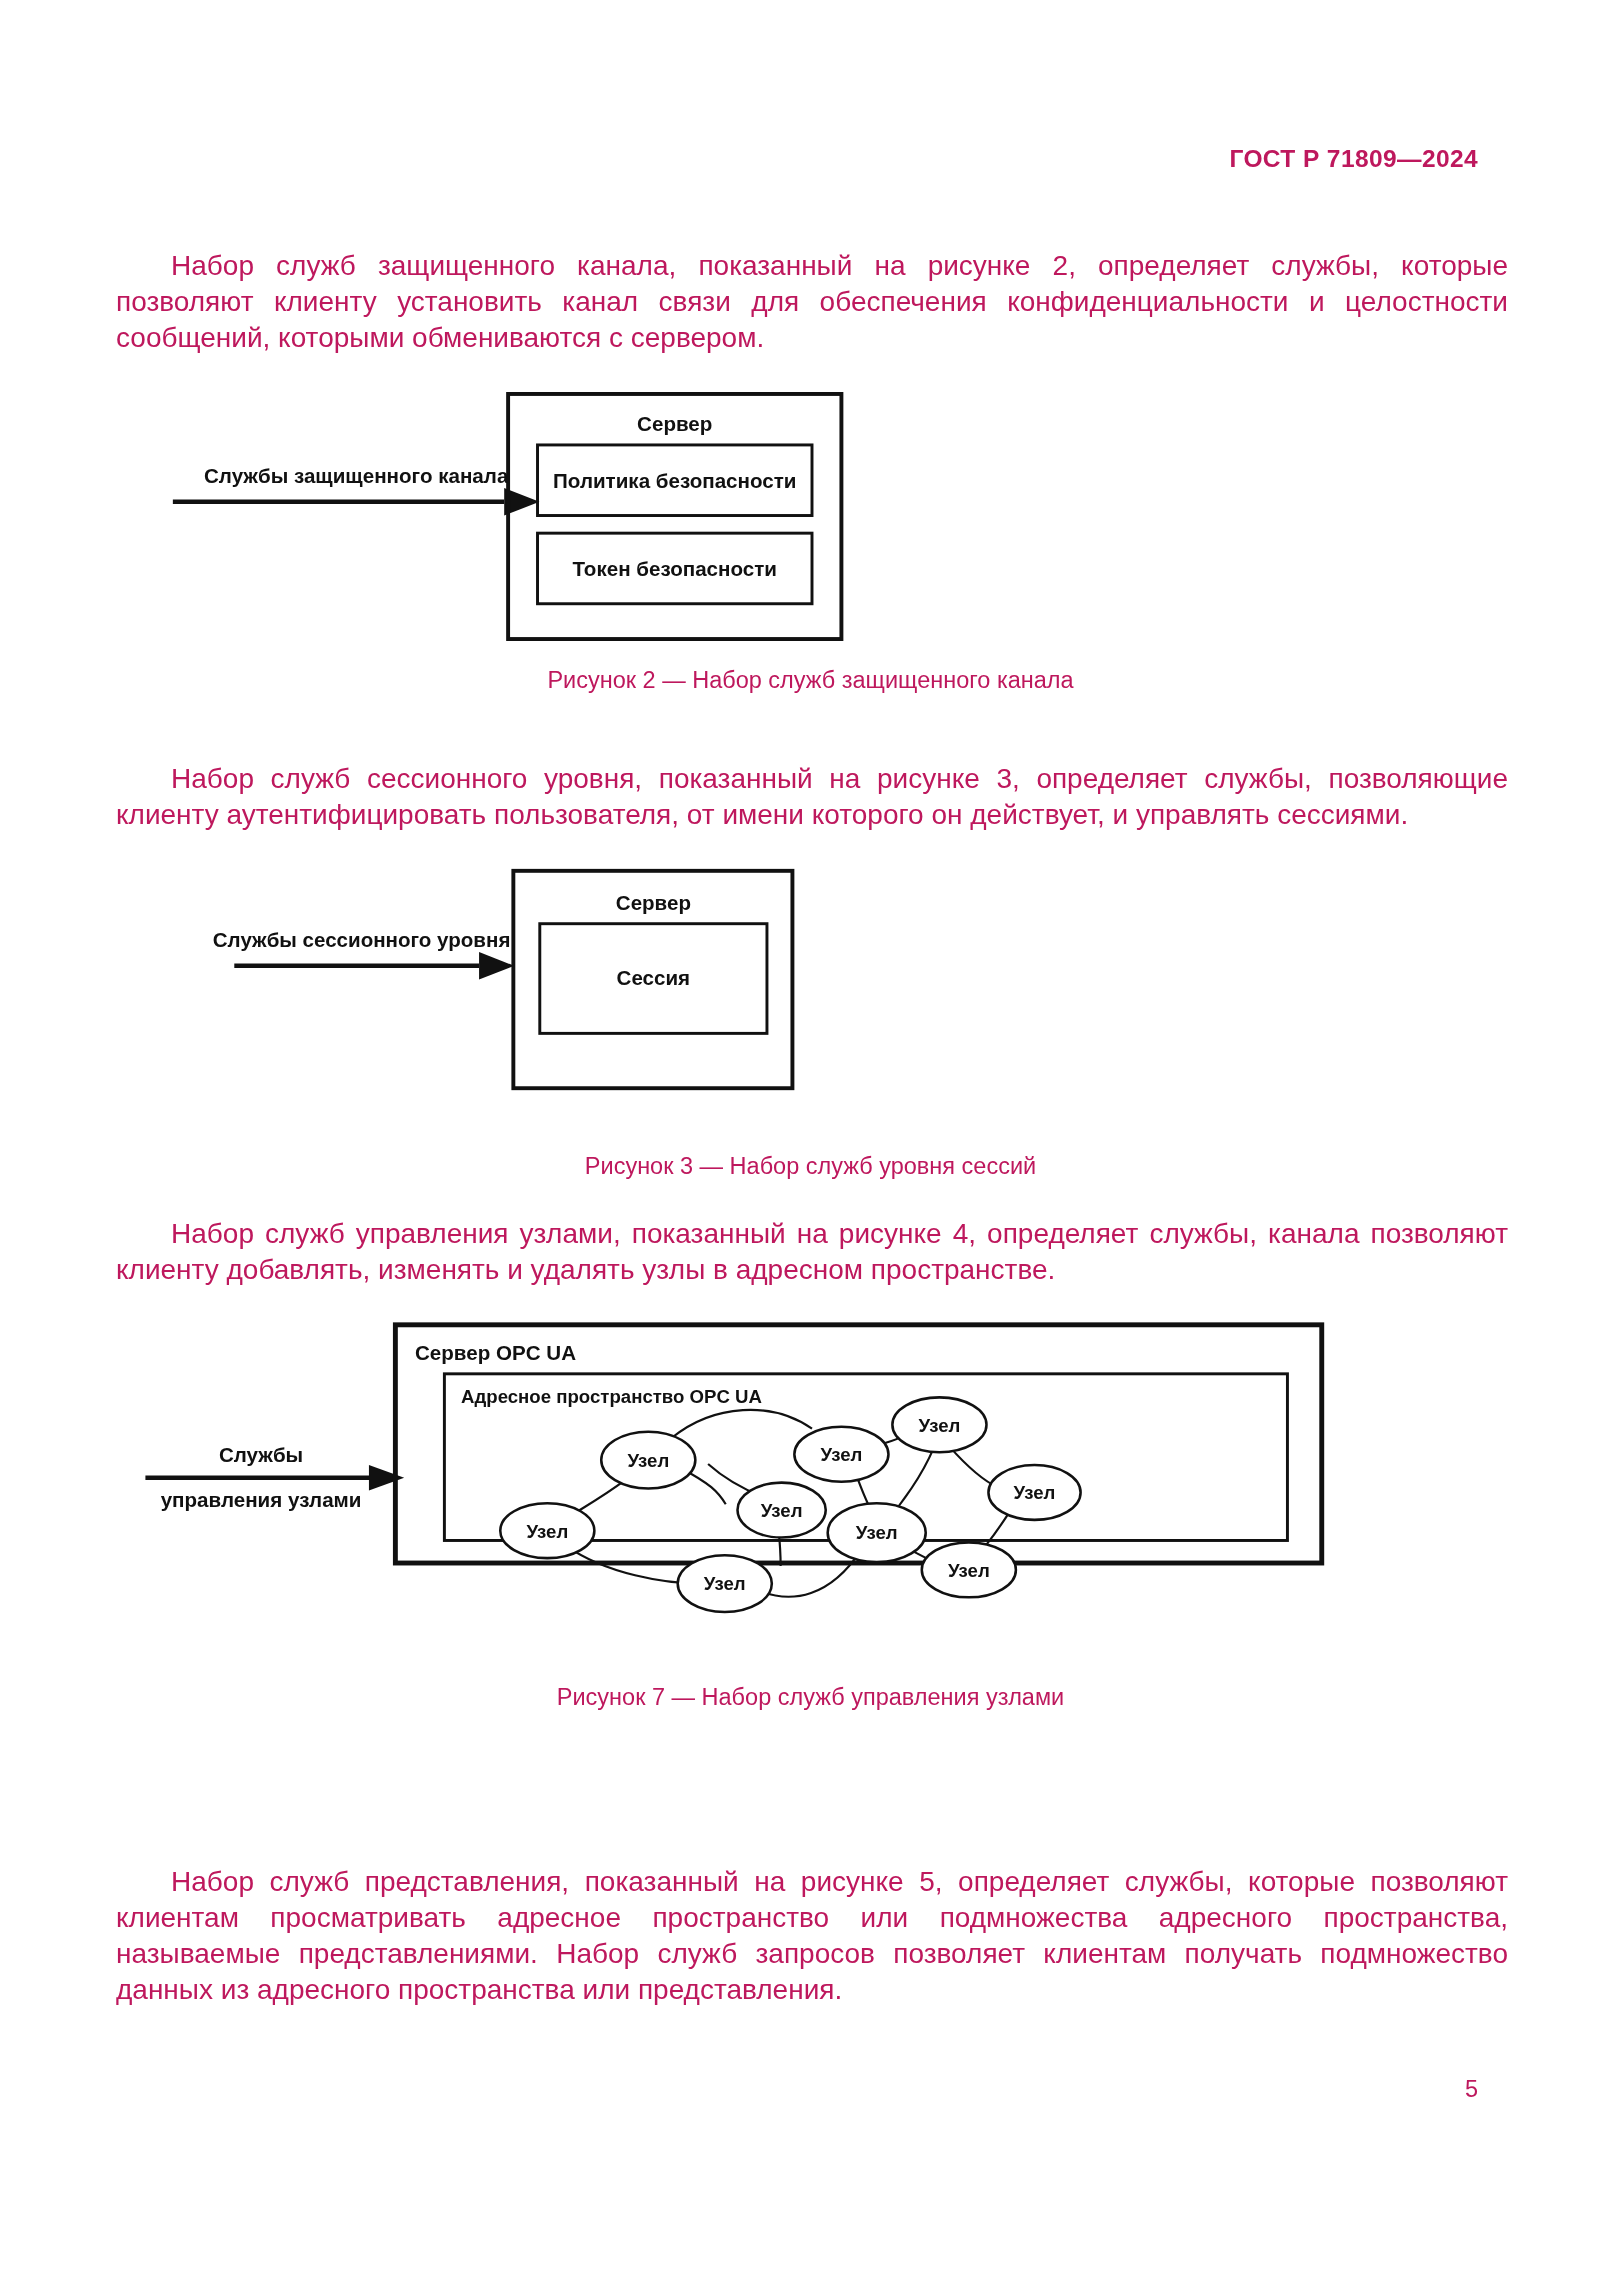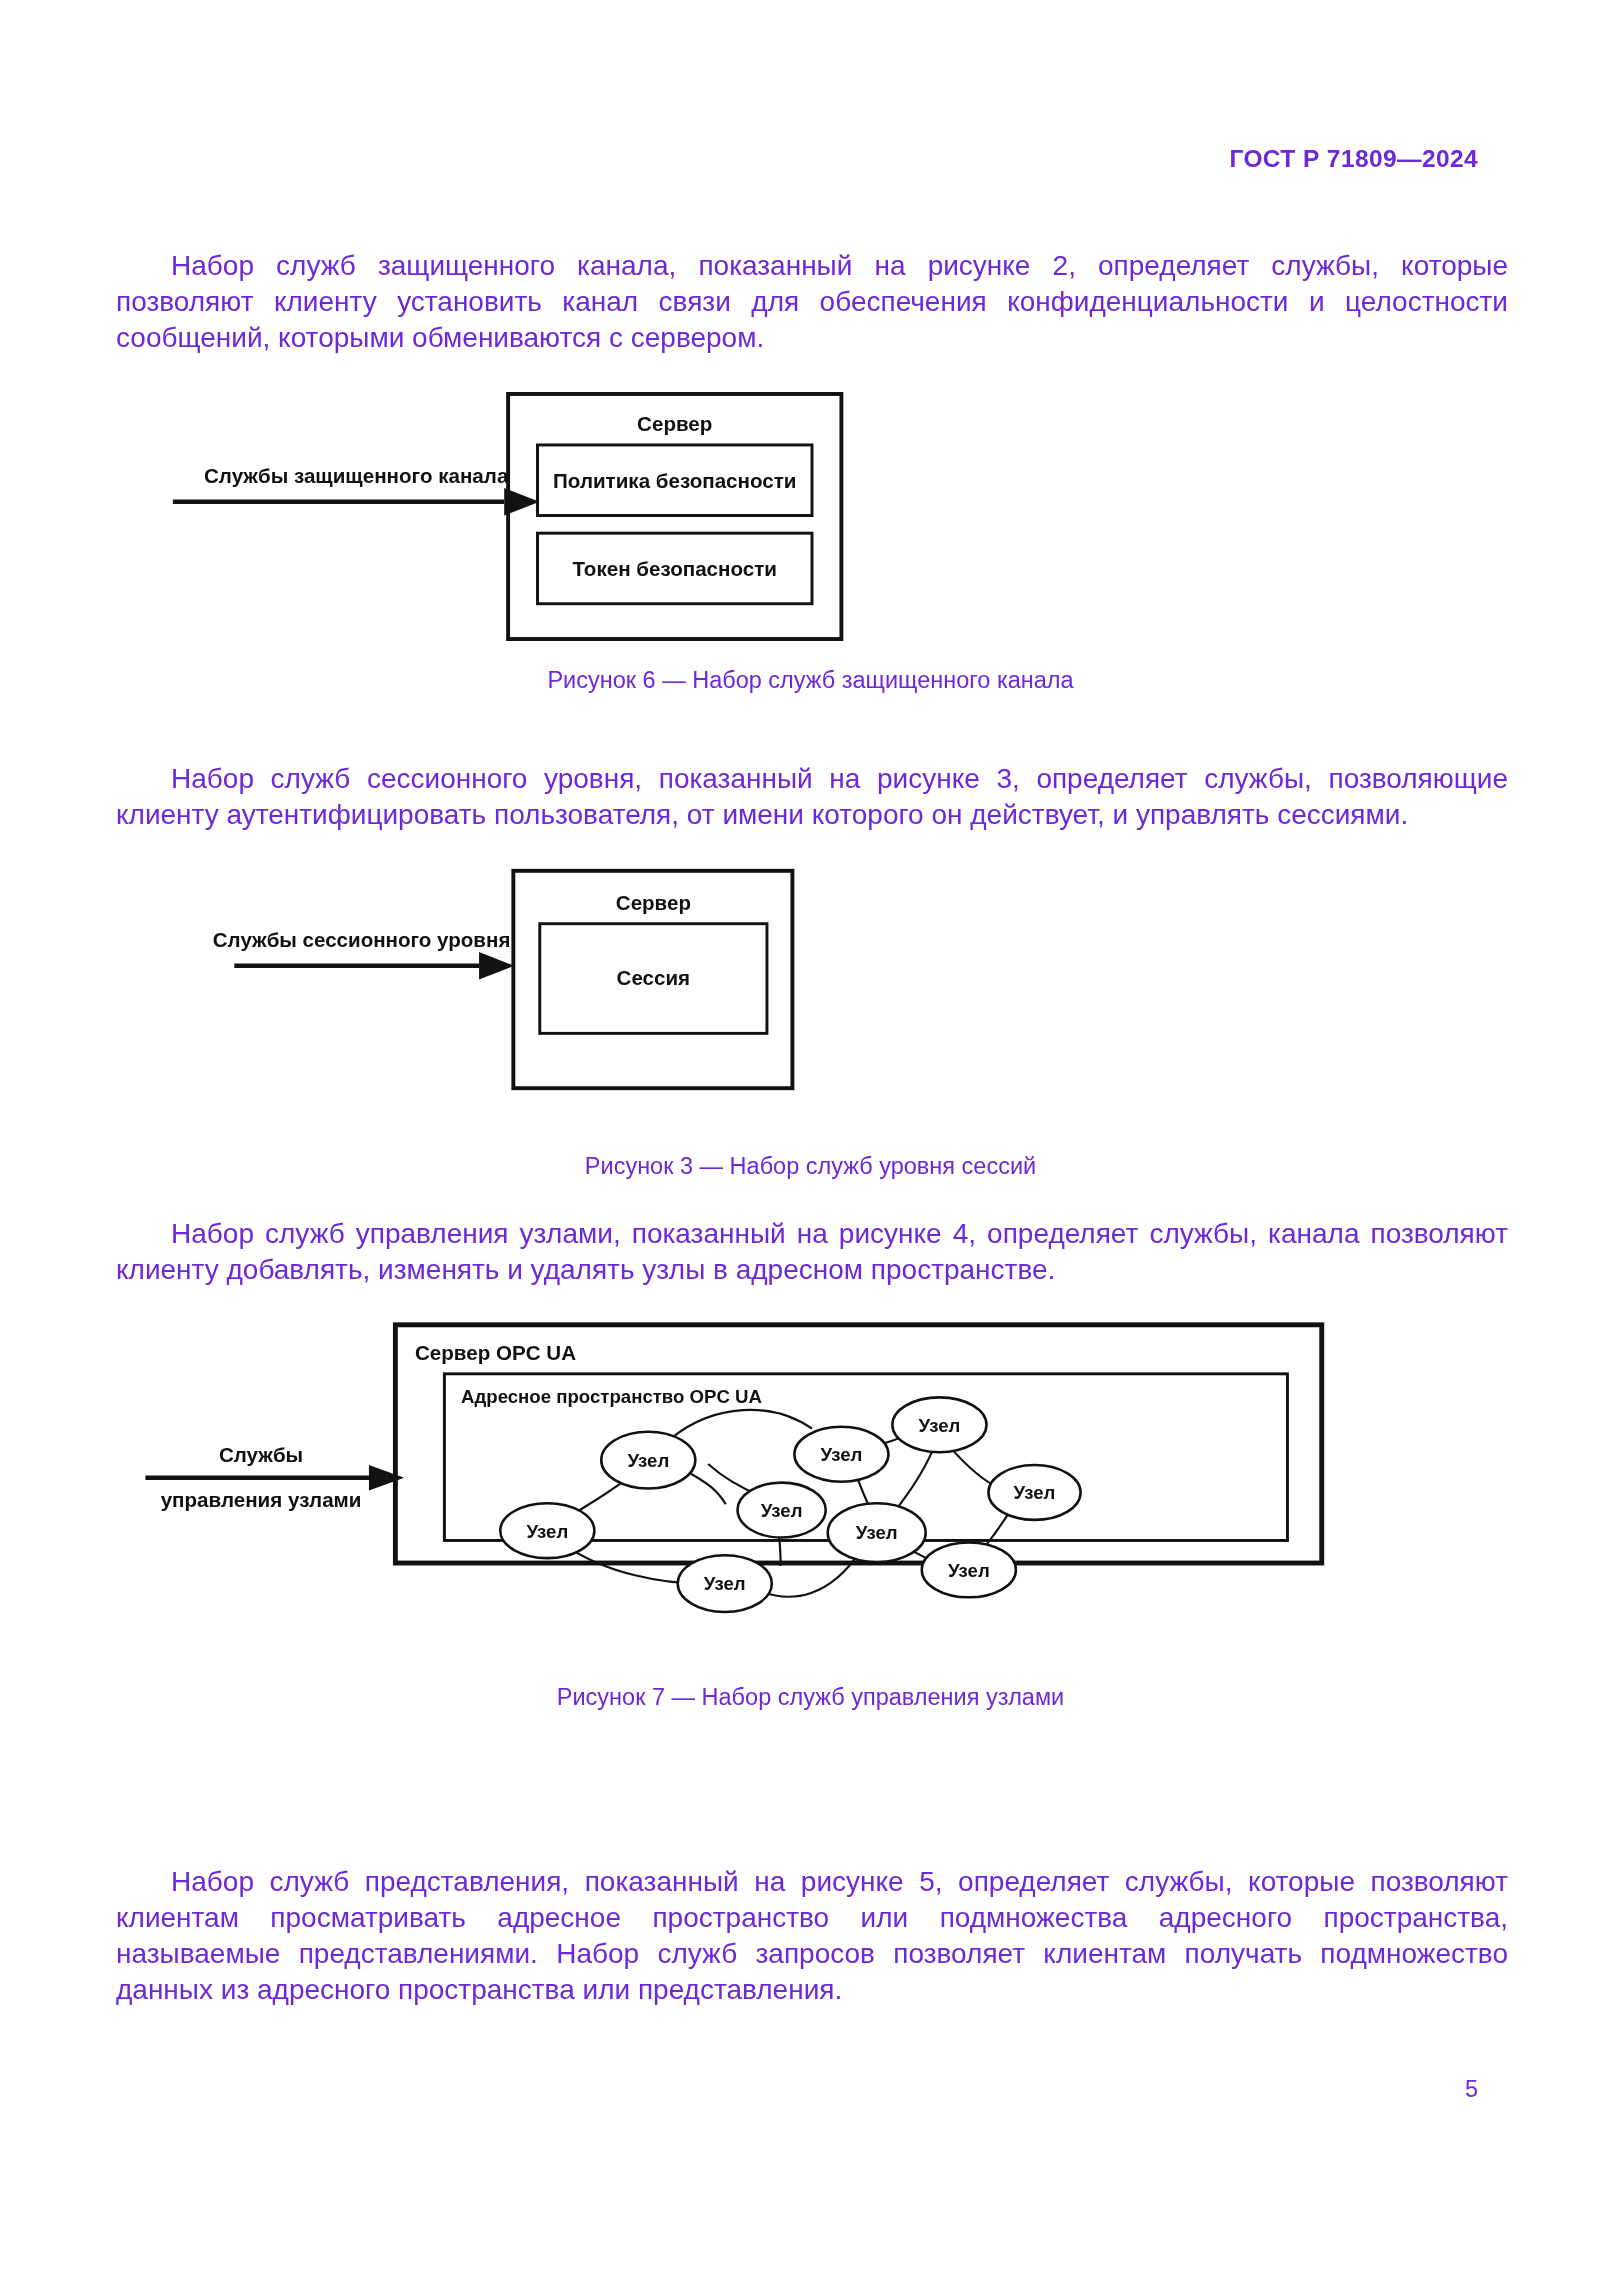--- a/index.html
+++ b/index.html
@@ -7,21 +7,21 @@
     margin: 0;
     padding: 0;
     background: #ffffff;
   }
   .page {
     position: relative;
     width: 1621px;
     height: 2293px;
     background: #ffffff;
     font-family: "Liberation Sans", "DejaVu Sans", sans-serif;
-    color: #6d28d9;
+    color: #be185d;
     overflow: hidden;
   }
 
   
   .doc-header {
     position: absolute;
     top: 145px;
     right: 143px;
     font-size: 24.5px;
     font-weight: bold;
@@ -138,21 +138,21 @@
       <text class="svg-label" x="570" y="48" text-anchor="middle">Сервер</text>
 
       <rect class="box-stroke" x="430" y="62" width="280" height="72" stroke-width="3"></rect>
       <text class="svg-label" x="570" y="106" text-anchor="middle">Политика безопасности</text>
 
       <rect class="box-stroke" x="430" y="152" width="280" height="72" stroke-width="3"></rect>
       <text class="svg-label" x="570" y="196" text-anchor="middle">Токен безопасности</text>
     </svg>
   </div>
 
-  <div class="fig-caption cap2">Рисунок 6 — Набор служб защищенного канала</div>
+  <div class="fig-caption cap2">Рисунок 2 — Набор служб защищенного канала</div>
 
   <p class="para p2">Набор служб сессионного уровня, показанный на рисунке 3, определяет службы, позволяющие клиенту аутентифицировать пользователя, от имени которого он действует, и управлять сессиями.</p>
 
   <div class="figure" style="left:116px; top:863px;">
     <svg class="fig-svg" width="1392" height="235" viewBox="0 0 1420 240">
 
       <line class="arrow-line" x1="120" y1="105" x2="370" y2="105"></line>
       <polygon points="370,91 406,105 370,119" fill="#111111"></polygon>
       <text class="svg-arrow-label" x="250" y="86" text-anchor="middle">Службы сессионного уровня</text>
 

